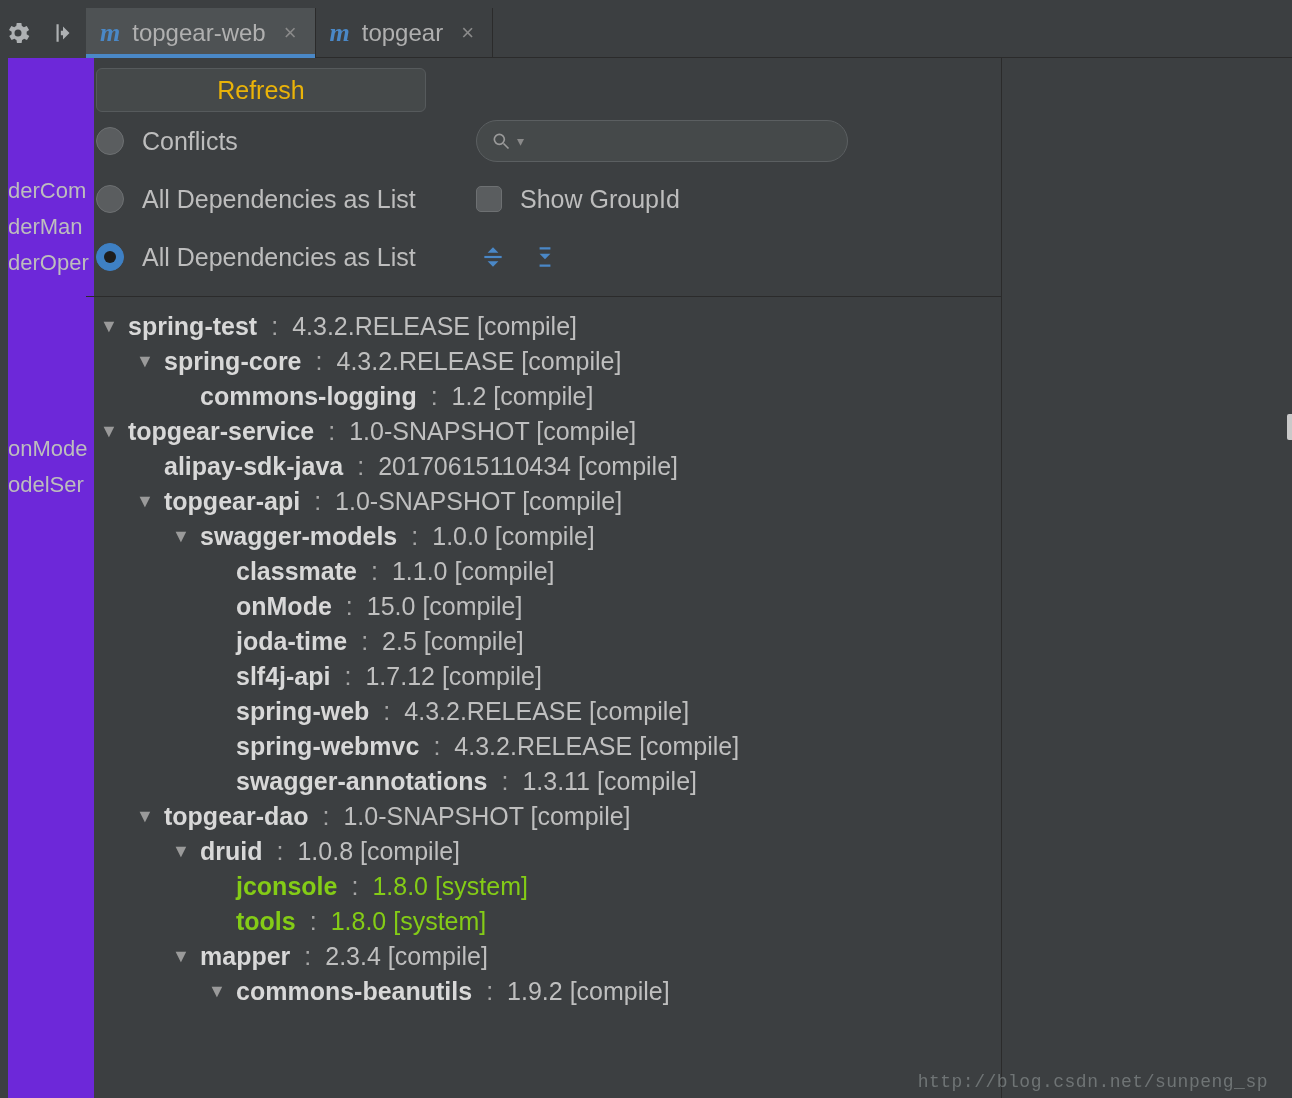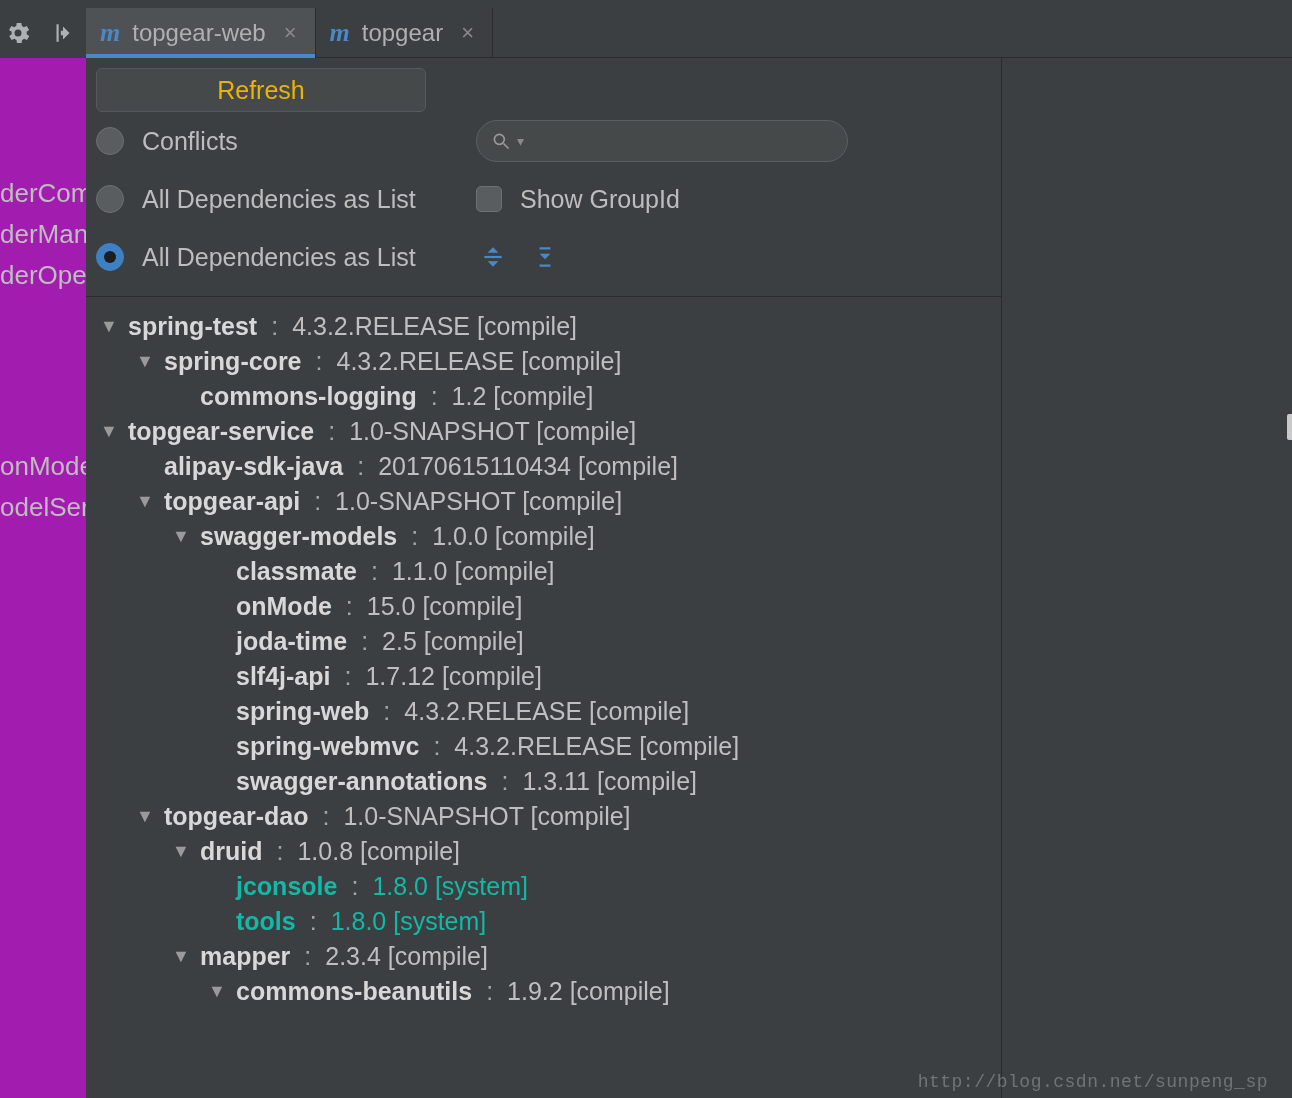--- a/index.html
+++ b/index.html
@@ -22,27 +22,27 @@
     width: 86px;
     height: 50px;
     display: flex;
     align-items: center;
     gap: 18px;
     padding-left: 4px;
   }
   .gear-icon svg, .back-icon svg { display:block; }
   .left-gutter {
     position: absolute;
-    left: 0; top: 58px; bottom: 0;
+    left: 8px; top: 58px; bottom: 0;
     width: 86px;
-    background: #a21caf;
+    background: #6d28d9;
     overflow: hidden;
     padding-top: 120px;
     color: #bdbdbd;
-    font-size: 26px;
+    font-size: 22px;
   }
   .left-gutter div { white-space: nowrap; margin-bottom: 10px; }
   .left-gutter .spacer { height: 140px; }
   .tabs {
     position: absolute;
     left: 86px; right: 0; top: 8px;
     height: 50px;
     display: flex;
     align-items: stretch;
     background: #3c3f41;
@@ -159,21 +159,21 @@
     display:flex; align-items:center; gap:10px;
     font-size: 25px; line-height: 35px; white-space:nowrap;
     color:#bfbfbf;
   }
   .node .arrow {
     width:18px; display:inline-flex; justify-content:center;
     color:#9a9a9a; font-size:18px;
   }
   .node .name { font-weight:700; color:#d8d8d8; }
   .node .sep { color:#a7a7a7; padding: 0 4px; }
-  .node.dim .name, .node.dim .rest { color:#14b8a6; }
+  .node.dim .name, .node.dim .rest { color:#84cc16; }
   .indent-0 { padding-left: 0; }
   .indent-1 { padding-left: 36px; }
   .indent-2 { padding-left: 72px; }
   .indent-3 { padding-left: 108px; }
   .handle {
     position:absolute; right:-3px; top:356px; width:8px; height:26px;
     background:#c9c9c9; border-radius:2px;
   }
   .watermark {
     position:absolute; right:24px; bottom:6px;

